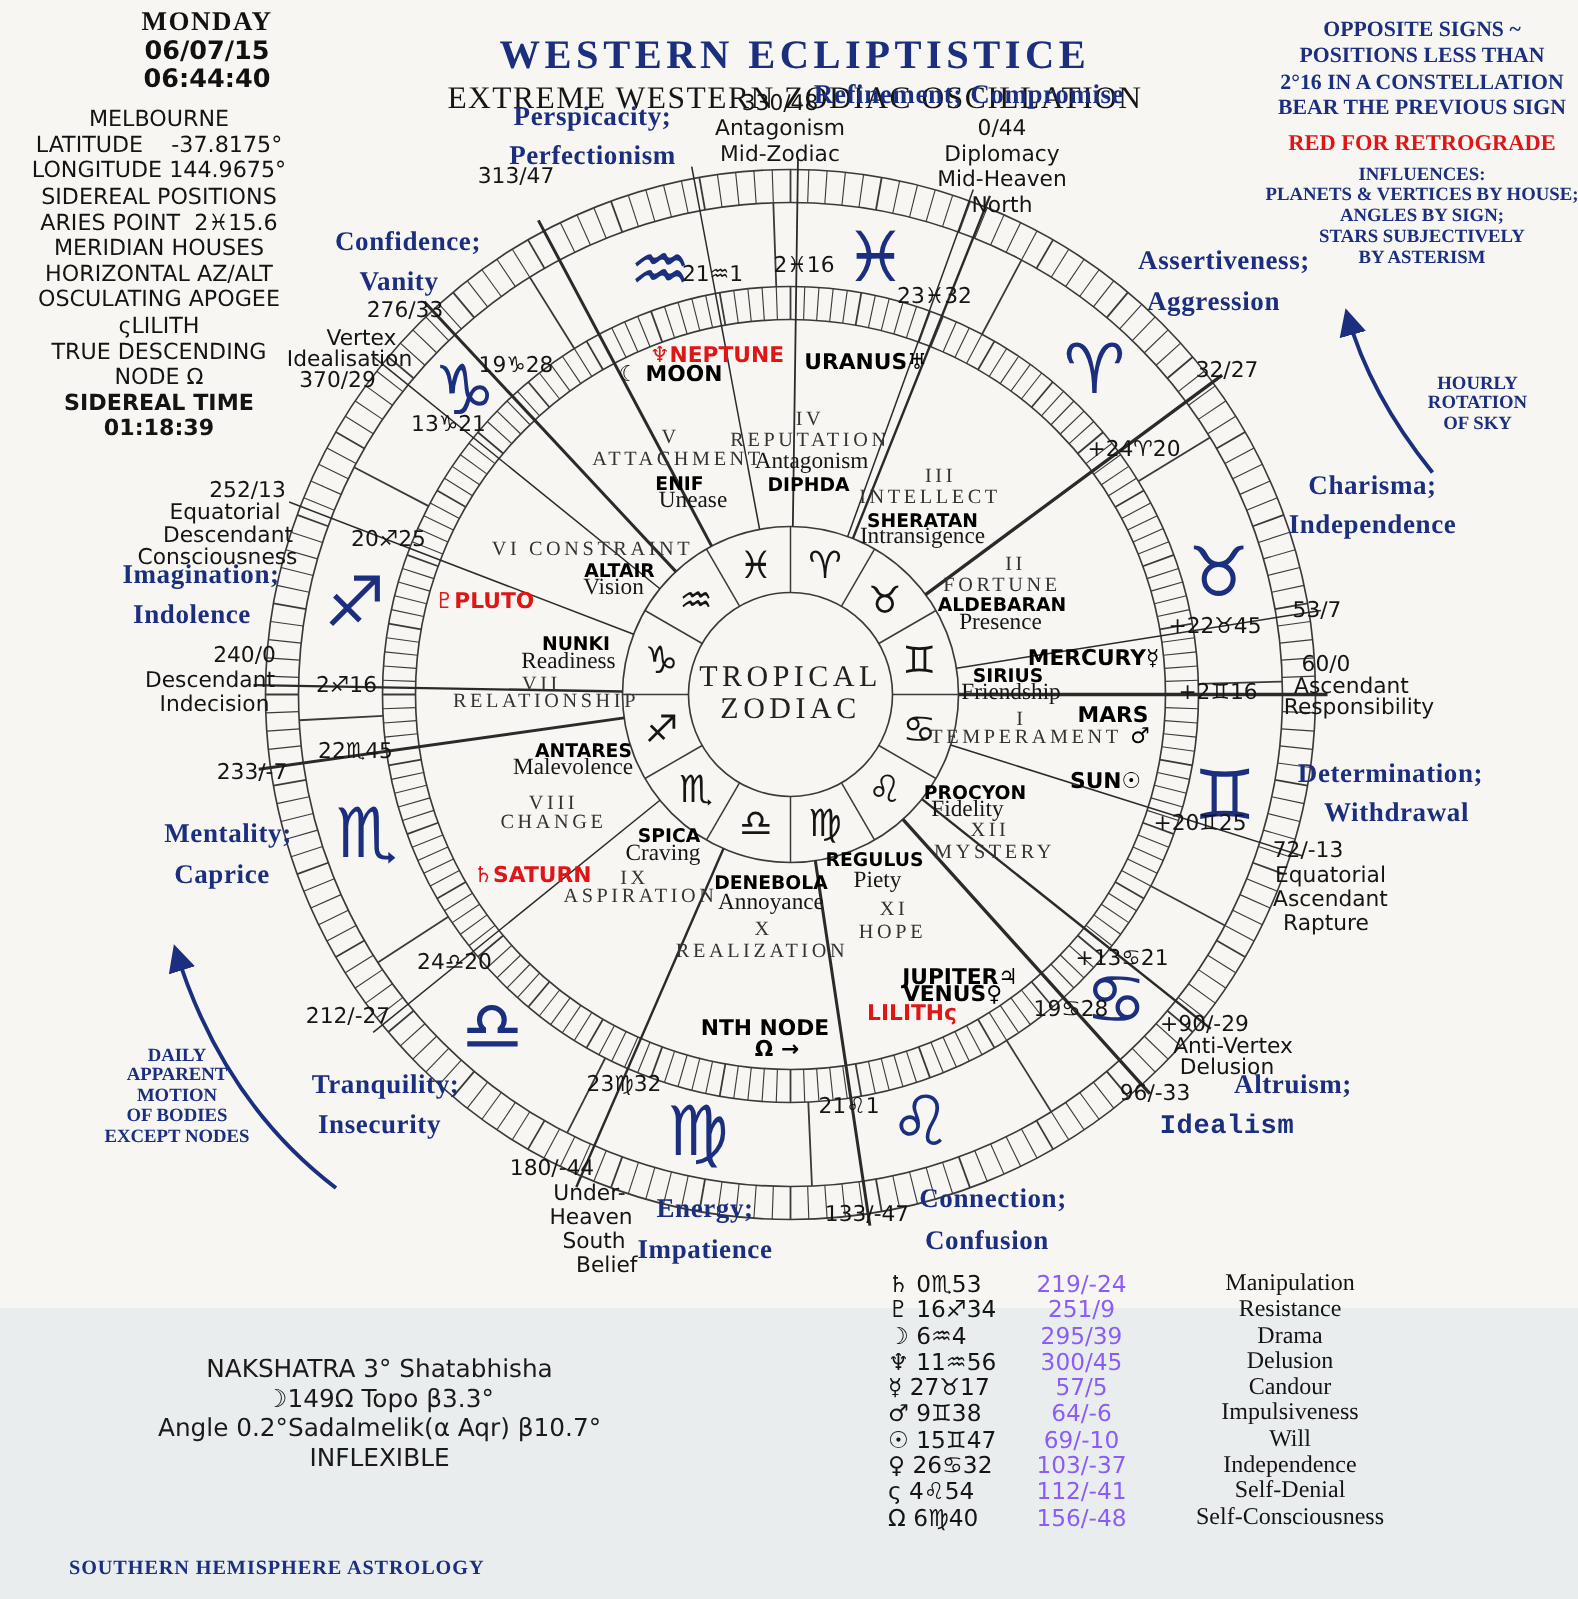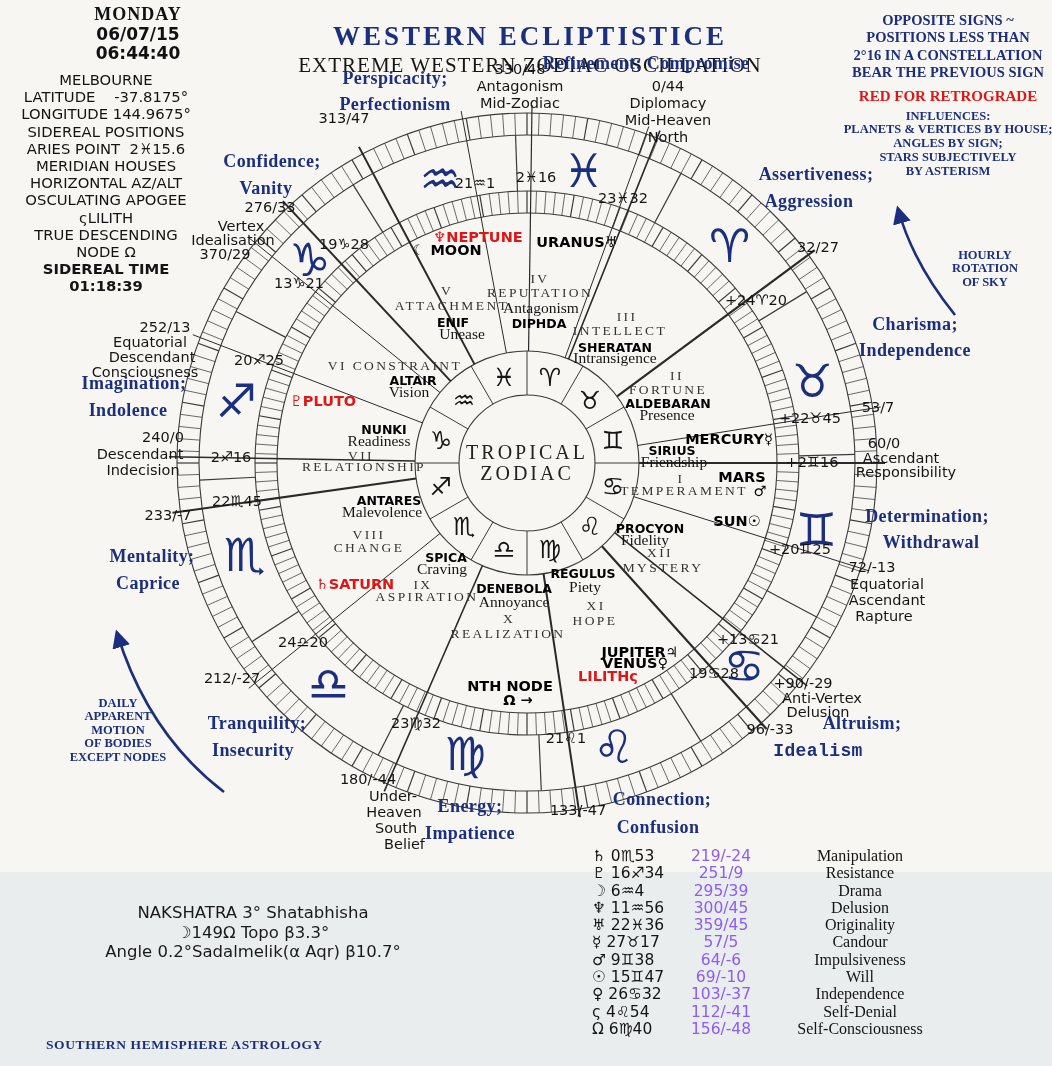--- a/index.html
+++ b/index.html
@@ -703,20 +703,21 @@
       <div class="lb pl" style="left: 510px; top: 686px;">NTH NODE</div>
       <div class="lb pl" style="left: 518px; top: 700px;">Ω →</div>
       <div class="lb plr" style="left: 355px; top: 584px;">♄SATURN</div>
       <div class="lb plr" style="left: 323px; top: 401px;">♇PLUTO</div>
     </div>
 
   <div class="blk" id="notes-block">
       <div class="nk-line">NAKSHATRA 3° Shatabhisha</div>
       <div class="nk-line">☽149Ω Topo β3.3°</div>
       <div class="nk-line">Angle 0.2°Sadalmelik(α Aqr) β10.7°</div>
+      <div class="nk-line">INFLEXIBLE</div>
     </div>
 
   <div id="planet-table">
       <div class="trow">
         <span class="tc-pos">♄ 0♏53</span>
         <span class="tc-coord">219/-24</span>
         <span class="tc-trait">Manipulation</span>
       </div>
       <div class="trow">
         <span class="tc-pos">♇ 16♐34</span>
@@ -727,25 +728,20 @@
         <span class="tc-pos">☽ 6♒4</span>
         <span class="tc-coord">295/39</span>
         <span class="tc-trait">Drama</span>
       </div>
       <div class="trow">
         <span class="tc-pos">♆ 11♒56</span>
         <span class="tc-coord">300/45</span>
         <span class="tc-trait">Delusion</span>
       </div>
       <div class="trow">
-        <span class="tc-pos">♅ 22♓36</span>
-        <span class="tc-coord">359/45</span>
-        <span class="tc-trait">Originality</span>
-      </div>
-      <div class="trow">
         <span class="tc-pos">☿ 27♉17</span>
         <span class="tc-coord">57/5</span>
         <span class="tc-trait">Candour</span>
       </div>
       <div class="trow">
         <span class="tc-pos">♂ 9♊38</span>
         <span class="tc-coord">64/-6</span>
         <span class="tc-trait">Impulsiveness</span>
       </div>
       <div class="trow">

